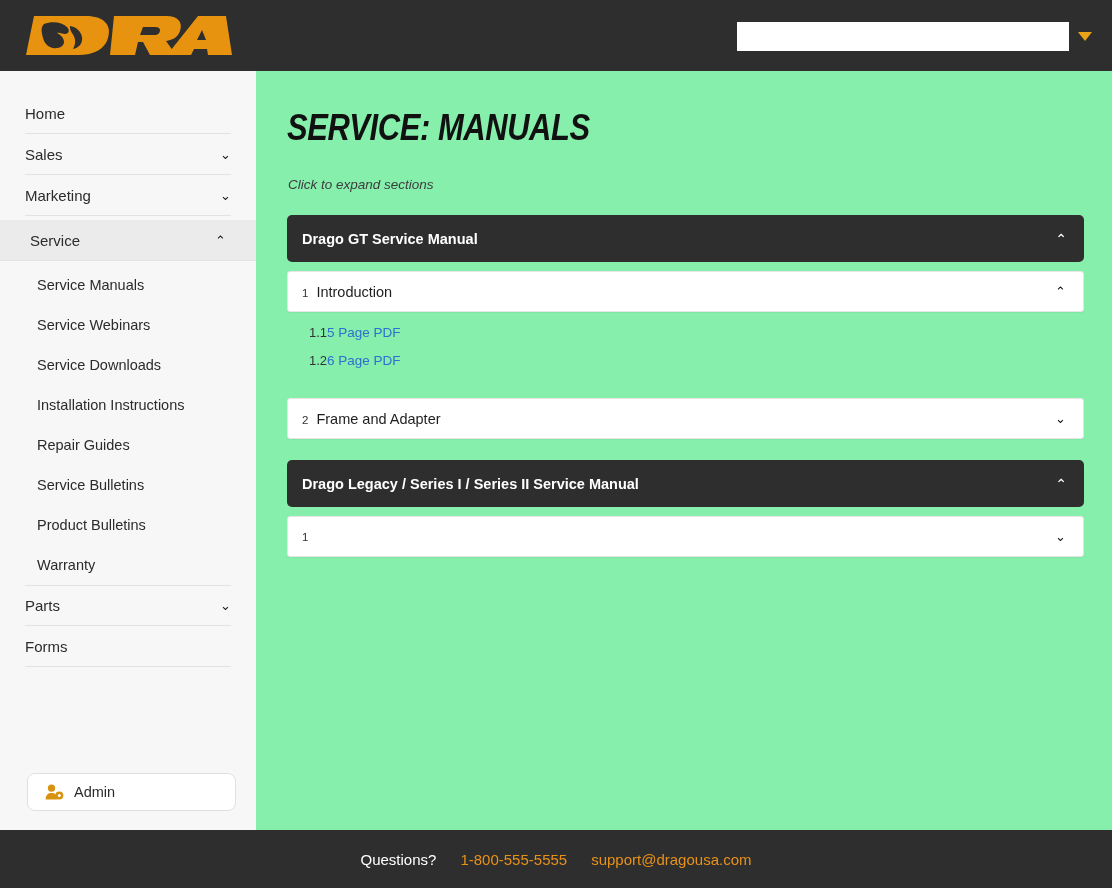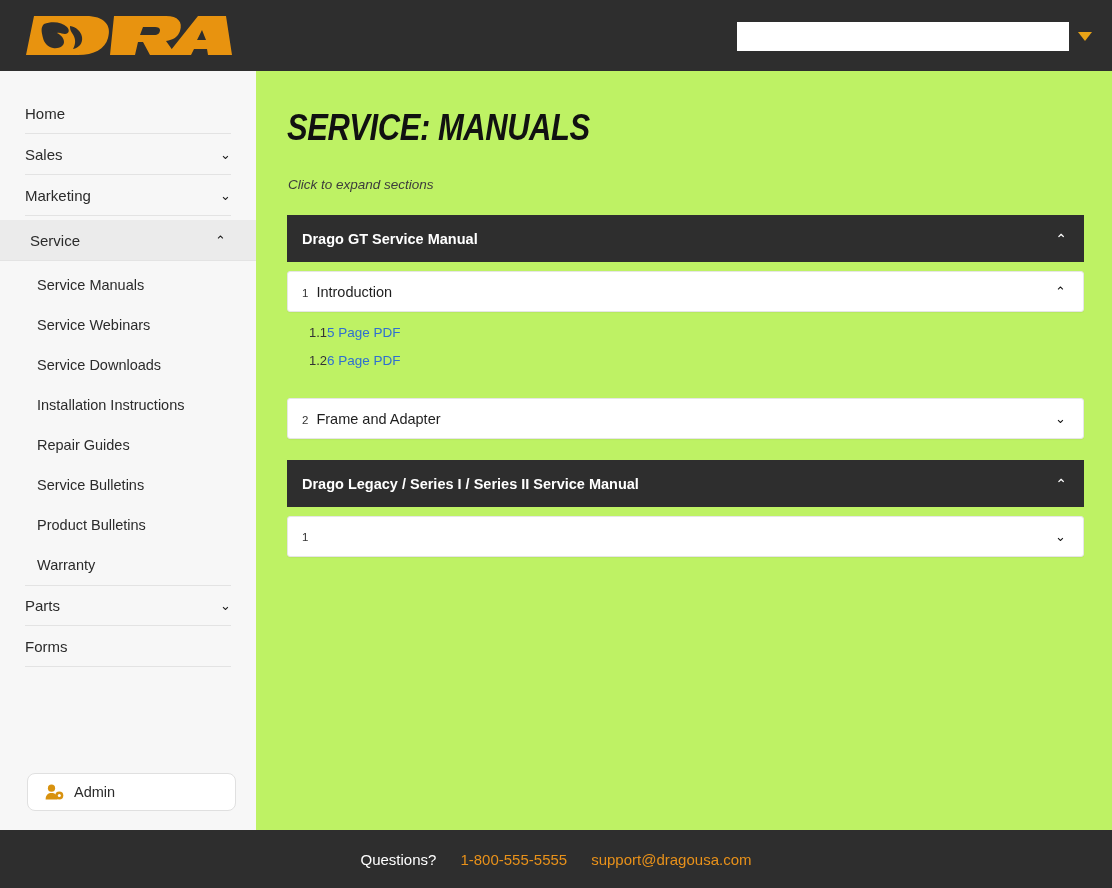--- a/index.html
+++ b/index.html
@@ -77,42 +77,42 @@
     display: flex; align-items: center; gap: 10px;
     padding-left: 17px;
     cursor: pointer;
   }
   .admin-label { font-size: 14.5px; color: #2b2b2b; }
 
   
   .main {
     position: absolute; left: 256px; top: 71px;
     width: 856px; height: 759px;
-    background: #bef264;
+    background: #86efac;
     padding: 36px 28px 0 31px;
   }
   .page-title {
     font-family: "Liberation Sans", sans-serif;
     font-weight: bold; font-style: italic;
     font-size: 36px; letter-spacing: -0.5px;
     color: #111111; margin: 0;
     transform: scaleX(0.86); transform-origin: left center;
   }
   .hint {
     font-style: italic; font-size: 13.5px;
     color: #3c3c3c; margin: 28px 0 0 1px;
   }
 
   .accordion { margin-top: 23px; width: 797px; }
   .panel-head {
     height: 47px; background: #2e2e2e;
     display: flex; align-items: center; justify-content: space-between;
     padding: 0 17px 0 15px;
     color: #ffffff; font-weight: bold; font-size: 14.5px;
-    cursor: pointer; border-radius: 0;
+    cursor: pointer; border-radius: 5px;
   }
   .panel-head .chev { font-size: 14px; font-weight: normal; }
   .section-row {
     height: 41px; margin-top: 9px;
     background: #ffffff;
     border: 1px solid #e6e6e6;
     border-radius: 3px;
     box-shadow: 0 1px 1px rgba(0,0,0,0.04);
     display: flex; align-items: center; justify-content: space-between;
     padding: 0 17px 0 14px;

